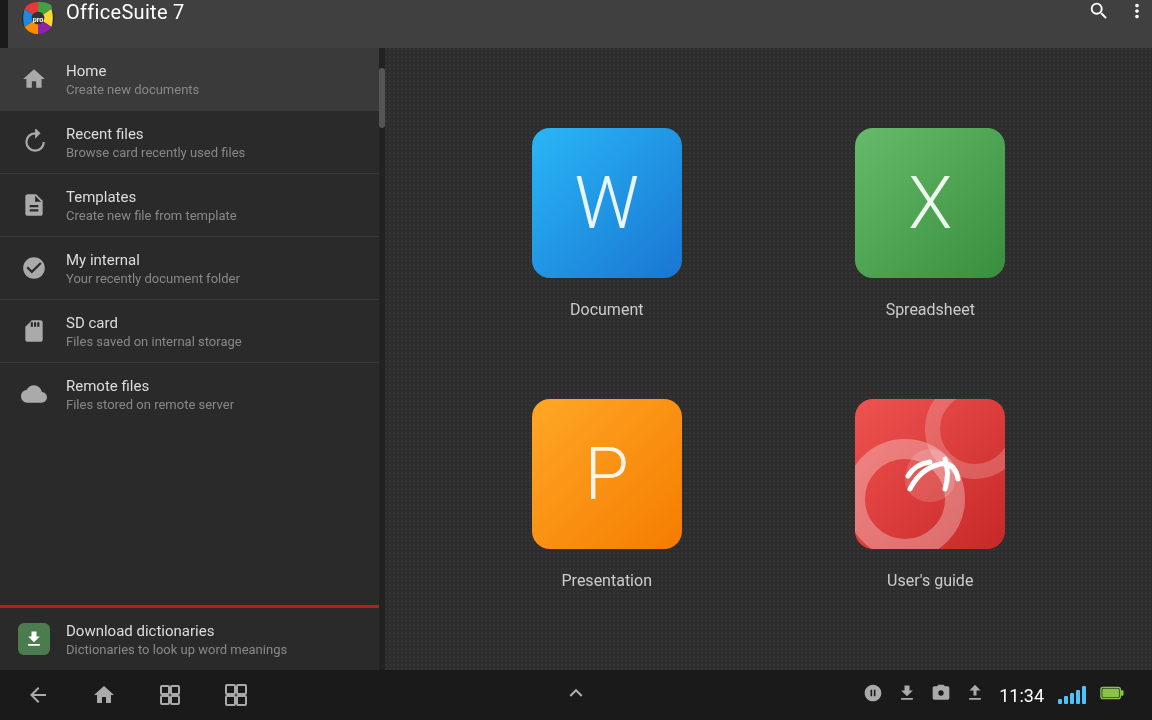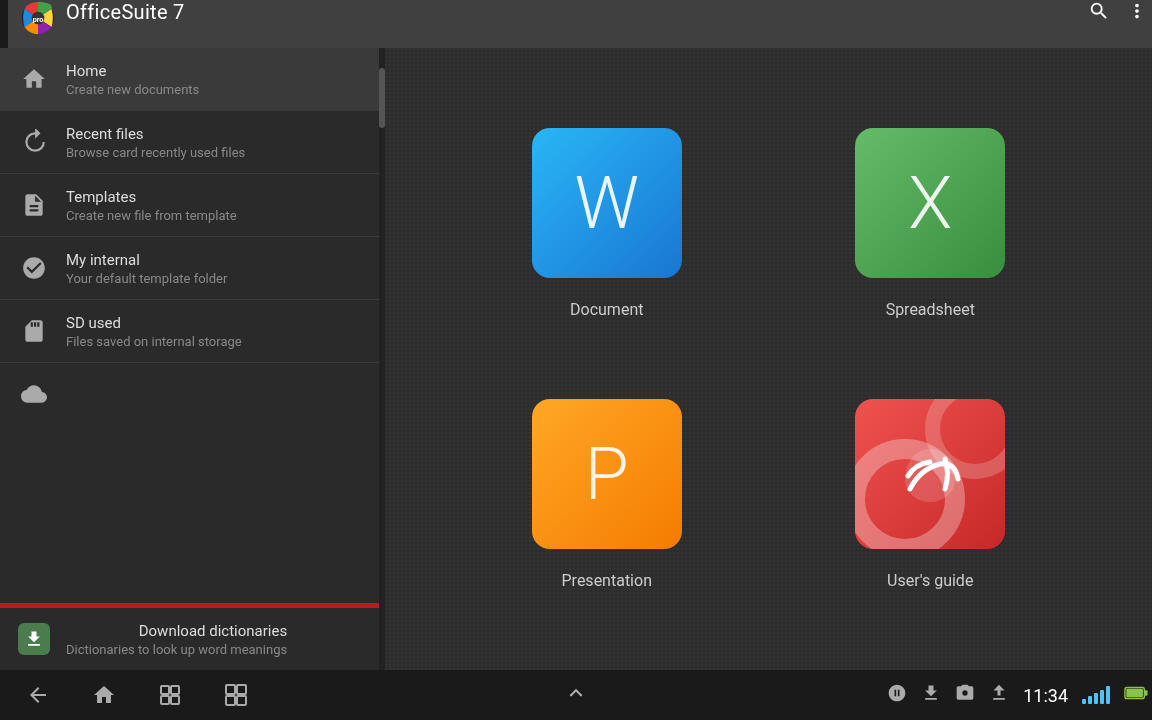--- a/index.html
+++ b/index.html
@@ -118,22 +118,21 @@
       width: 6px;
       height: 60px;
       background: #555;
       border-radius: 3px;
       margin-top: 20px;
     }
 
     
     .sidebar-bottom {
       margin-top: auto;
-      border-top: 5px solid #b91c1c;
-      text-align: right;
+      border-top: 3px solid #b91c1c;
     }
     .download-icon-wrap {
       width: 36px;
       height: 36px;
       display: flex;
       align-items: center;
       justify-content: center;
       margin-right: 14px;
       flex-shrink: 0;
     }
@@ -259,21 +258,21 @@
     .bottom-center {
       position: absolute;
       left: 50%;
       transform: translateX(-50%);
       color: #aaa;
       font-size: 18px;
       cursor: pointer;
     }
     .bottom-right {
       position: absolute;
-      right: 4px;
+      right: 28px;
       display: flex;
       align-items: center;
       gap: 14px;
     }
     .status-icon {
       color: #aaa;
       font-size: 18px;
     }
     .clock {
       font-size: 18px;
@@ -375,45 +374,49 @@
     <hr class="sidebar-divider">
 
     <div class="sidebar-item">
       <div class="sidebar-icon">
         <svg viewBox="0 0 24 24">
             <path d="M12 2C6.48 2 2 6.48 2 12s4.48 10 10 10 10-4.48 10-10S17.52 2 12 2zm-2 15l-5-5 1.41-1.41L10 14.17l7.59-7.59L19 8l-9 9z"></path>
           </svg>
       </div>
       <div class="sidebar-text">
         <span class="sidebar-label">My internal</span>
-        <span class="sidebar-sublabel">Your default template folder</span>
+        <span class="sidebar-sublabel">Your recently document folder</span>
       </div>
     </div>
 
     <hr class="sidebar-divider">
 
     <div class="sidebar-item">
       <div class="sidebar-icon">
         <svg viewBox="0 0 24 24">
             <path d="M18 2h-8L4 8v12c0 1.1.9 2 2 2h12c1.1 0 2-.9 2-2V4c0-1.1-.9-2-2-2zm-1 6h-2V4h2v4zm-3 0h-2V4h2v4zm-3 0H9V4h2v4z"></path>
           </svg>
       </div>
       <div class="sidebar-text">
-        <span class="sidebar-label">SD used</span>
+        <span class="sidebar-label">SD card</span>
         <span class="sidebar-sublabel">Files saved on internal storage</span>
       </div>
     </div>
 
     <hr class="sidebar-divider">
 
     <div class="sidebar-item">
       <div class="sidebar-icon">
         <svg viewBox="0 0 24 24">
             <path d="M19.35 10.04A7.49 7.49 0 0 0 12 4C9.11 4 6.6 5.64 5.35 8.04A5.994 5.994 0 0 0 0 14c0 3.31 2.69 6 6 6h13c2.76 0 5-2.24 5-5 0-2.64-2.05-4.78-4.65-4.96z"></path>
           </svg>
+      </div>
+      <div class="sidebar-text">
+        <span class="sidebar-label">Remote files</span>
+        <span class="sidebar-sublabel">Files stored on remote server</span>
       </div>
     </div>
 
     <div class="sidebar-bottom">
       <div class="sidebar-item">
         <div class="download-icon-wrap">
           <div class="download-icon-bg">
             <svg width="20" height="20" viewBox="0 0 24 24" fill="white">
               <path d="M19 9h-4V3H9v6H5l7 7 7-7zM5 18v2h14v-2H5z"></path>
             </svg>

